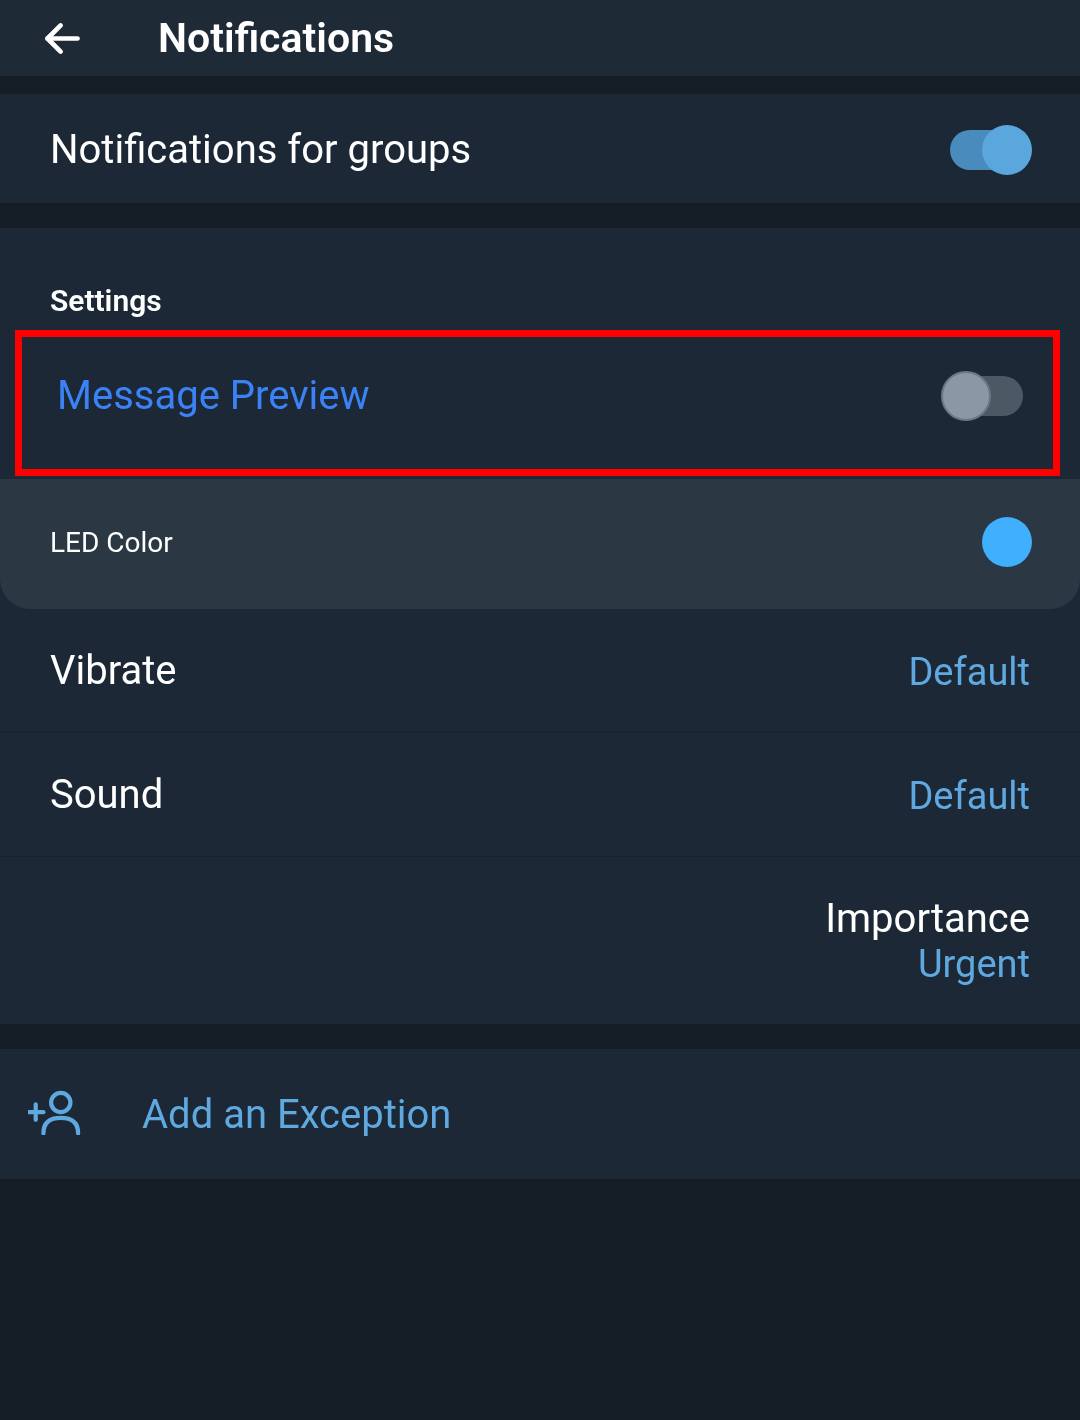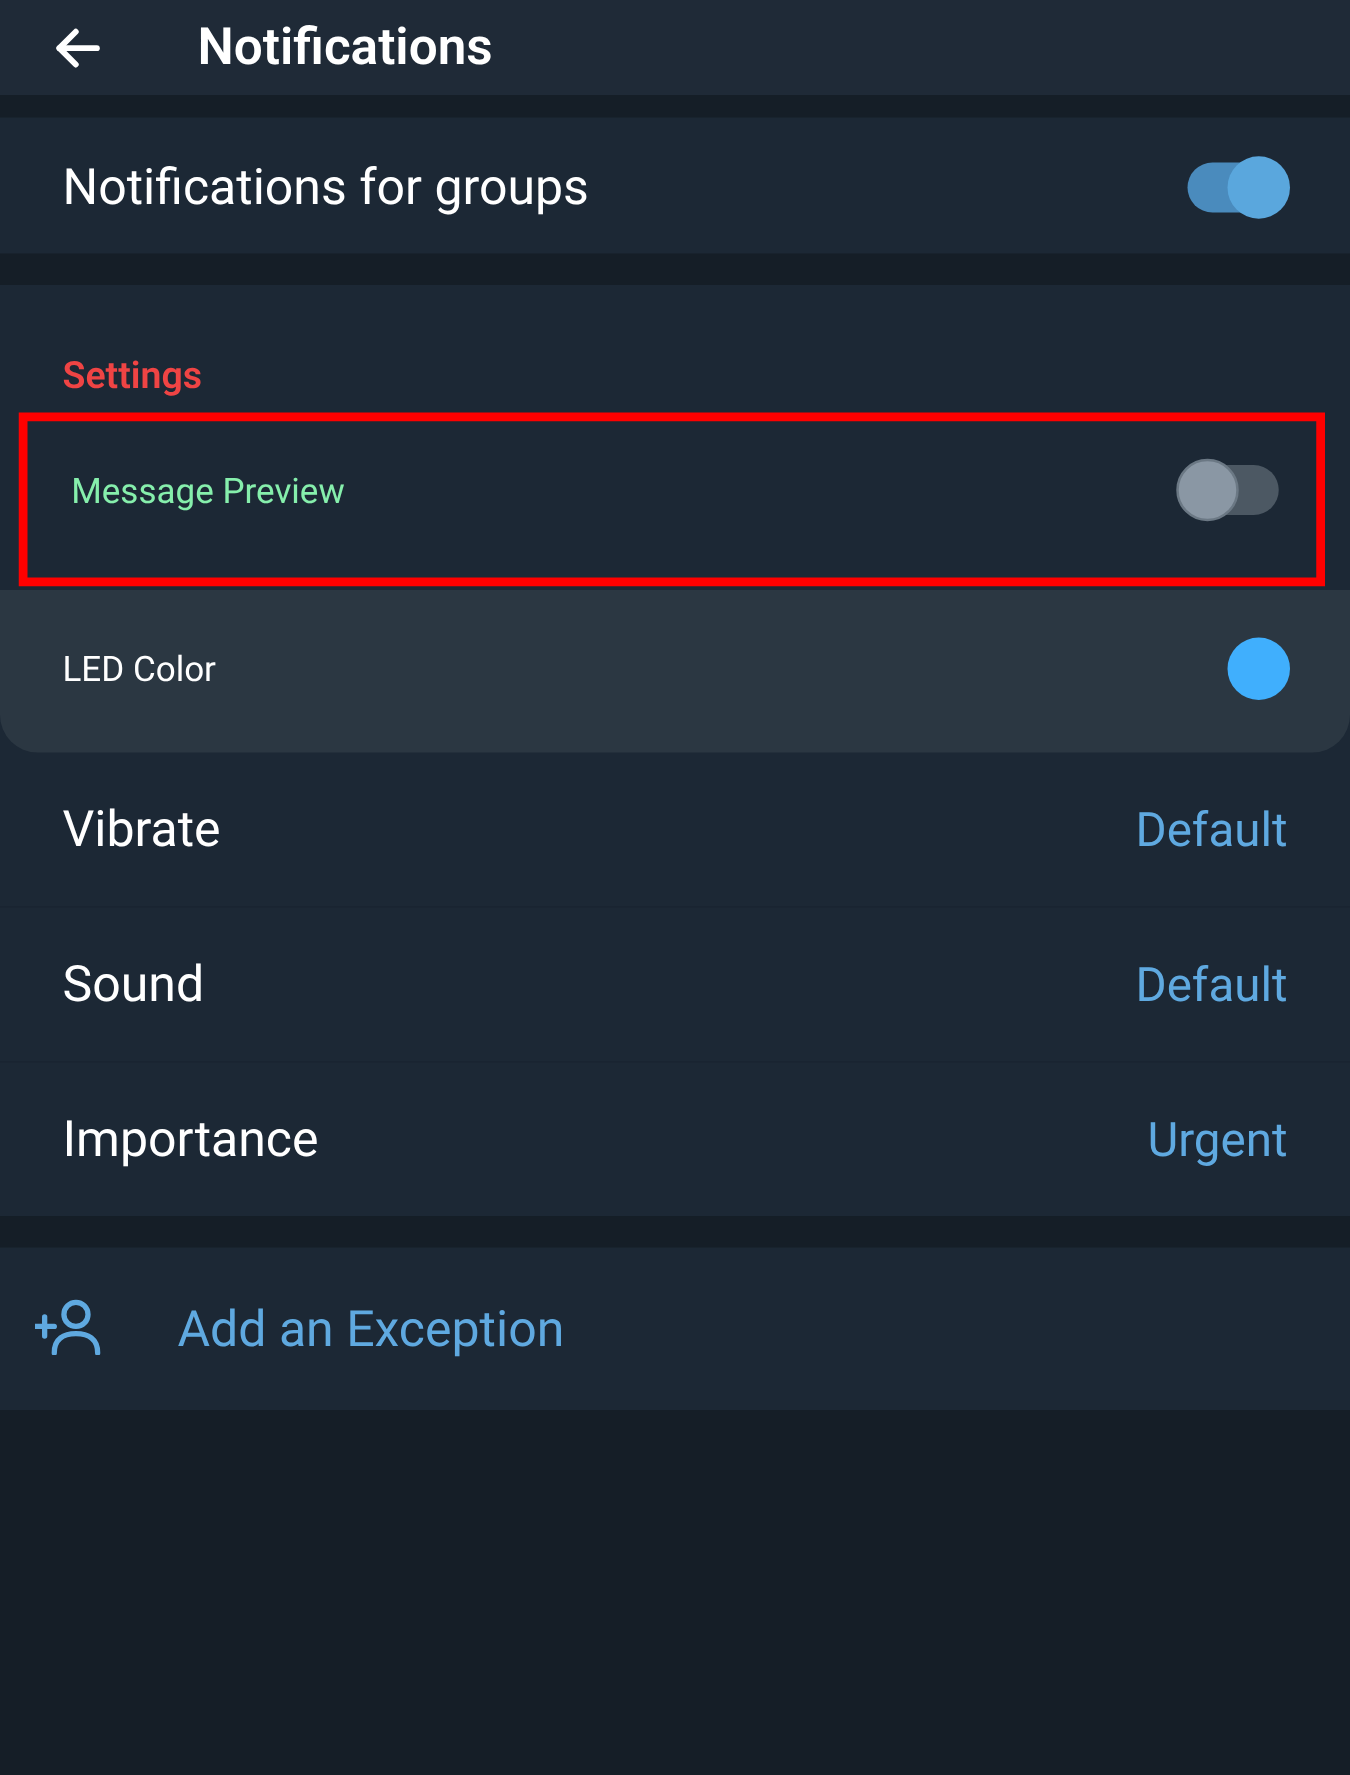--- a/index.html
+++ b/index.html
@@ -89,36 +89,36 @@
       left: -2px;
       top: -5px;
       width: 50px;
       height: 50px;
       background-color: #8a97a4;
       border: 2px solid #6b7884;
       border-radius: 50%;
       box-sizing: border-box;
     }
     .section-header {
-      color: #ef4444;
+      color: #ffffff;
       font-size: 30px;
       font-weight: 600;
       padding: 55px 50px 0 50px;
     }
     .highlighted-row {
       border: 7px solid #ff0000;
       margin: 12px 20px 0 15px;
       padding: 35px 30px 50px 35px;
       display: flex;
       justify-content: space-between;
       align-items: center;
     }
     .highlighted-row .setting-title {
-      color: #86efac;
-      font-size: 28px;
+      color: #3b82f6;
+      font-size: 40px;
     }
     .led-row {
       background-color: #2b3742;
       padding: 38px 48px 42px 50px;
       display: flex;
       justify-content: space-between;
       align-items: center;
       border-bottom-left-radius: 30px;
       border-bottom-right-radius: 30px;
       margin-top: 3px;
@@ -209,21 +209,21 @@
     <span class="setting-title">Vibrate</span>
     <span class="setting-value">Default</span>
   </div>
 
 
   <div class="setting-row">
     <span class="setting-title">Sound</span>
     <span class="setting-value">Default</span>
   </div>
 
-  <div class="setting-row" style="border-bottom:none;">
+  <div class="setting-row" style="border-bottom:none;flex-direction:column;">
     <span class="setting-title">Importance</span>
     <span class="setting-value">Urgent</span>
   </div>
 </div>
 
 <div class="gap" style="height:25px;"></div>
 
 <div class="section">
   <div class="exception-row">
     <span class="add-person-icon">

